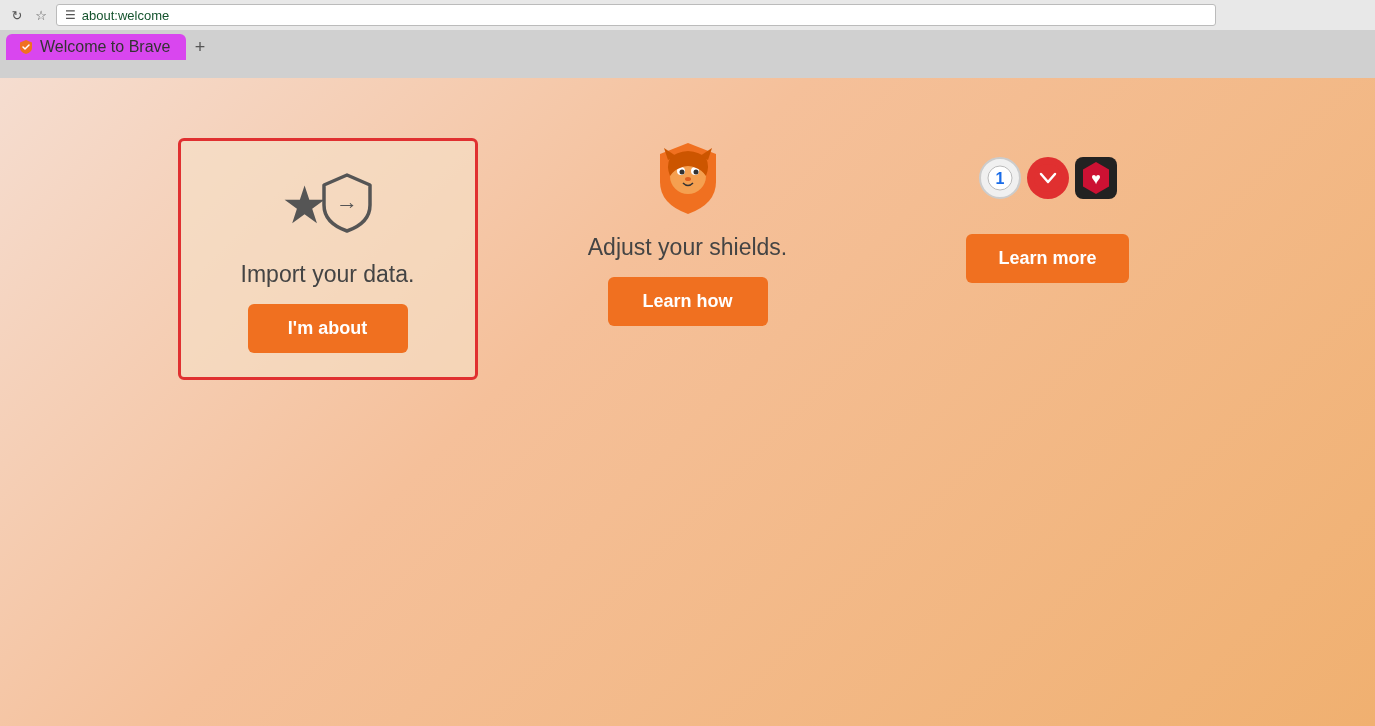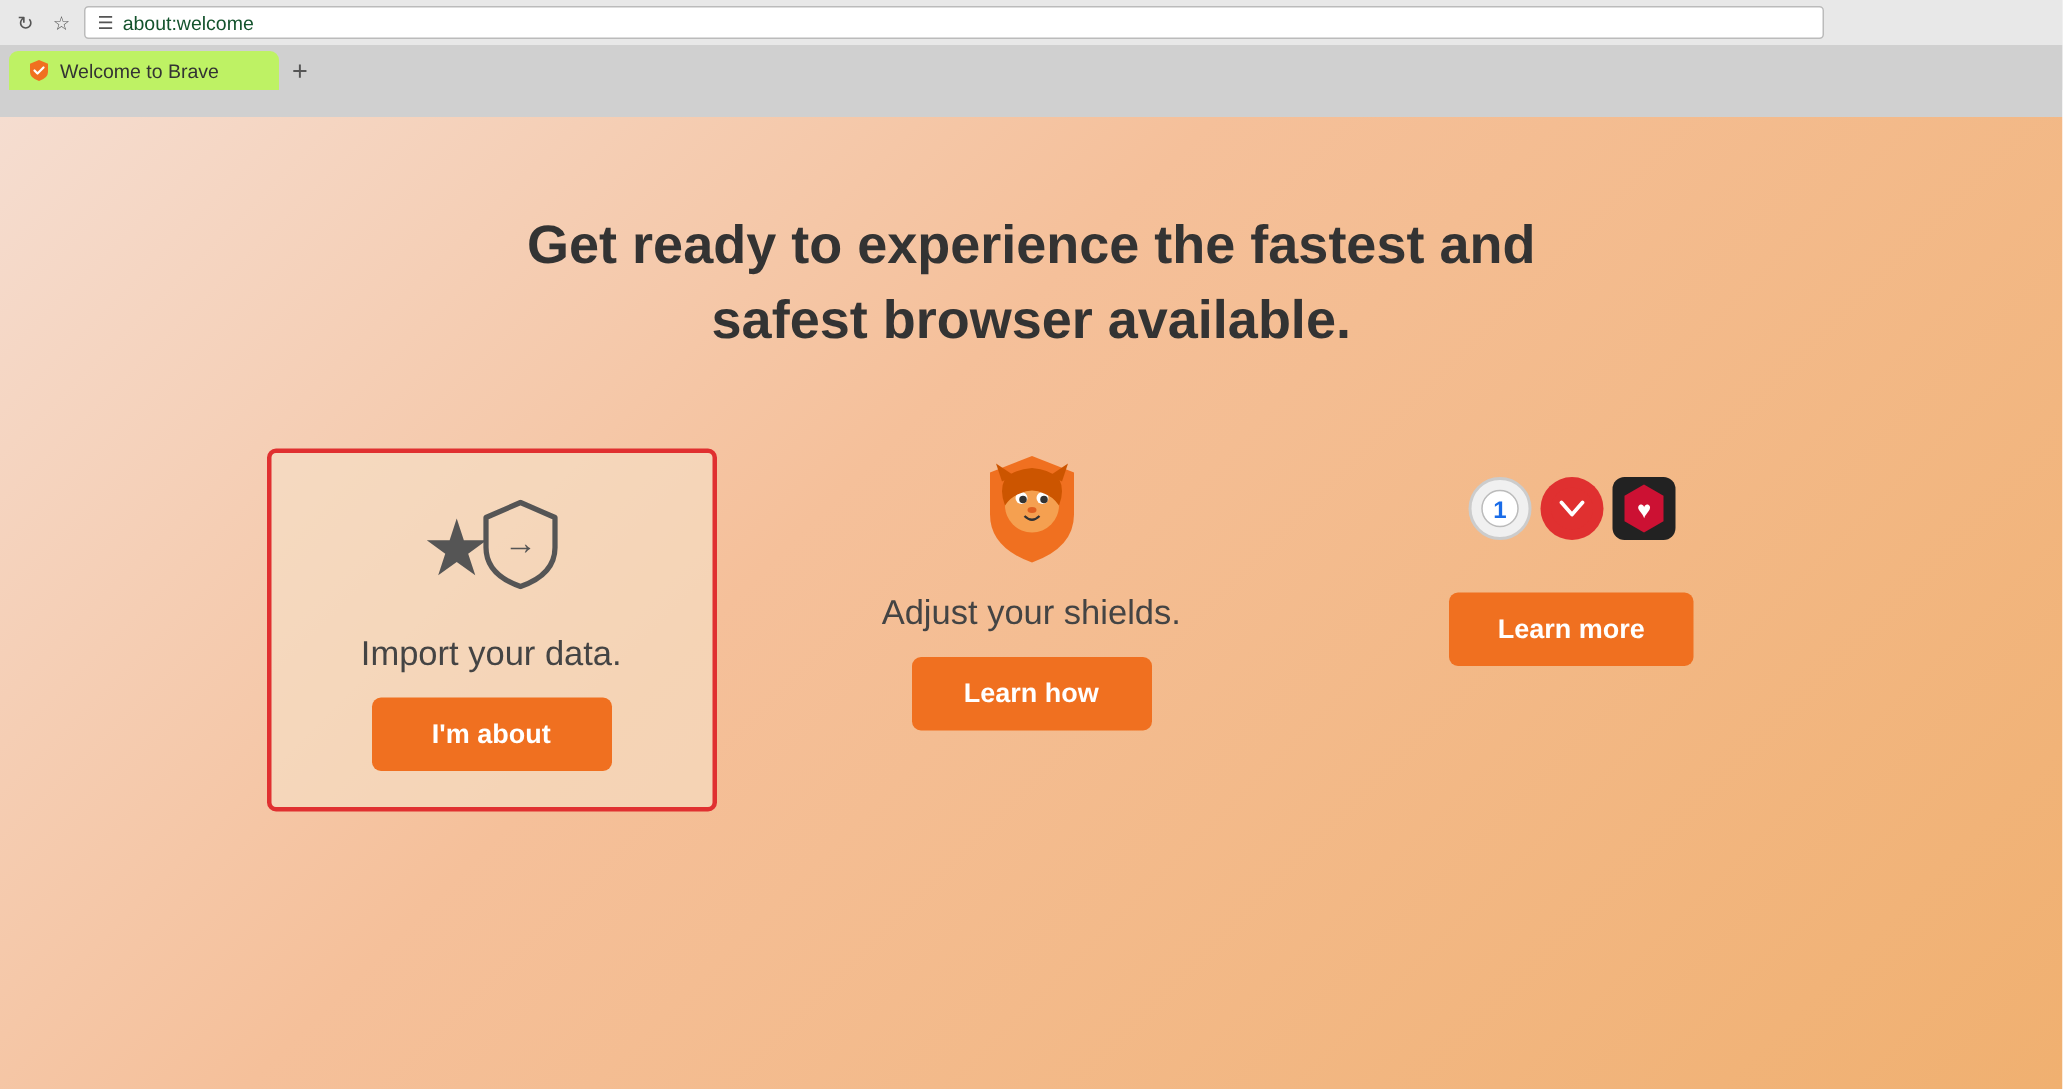--- a/index.html
+++ b/index.html
@@ -43,27 +43,27 @@
       max-width: 1160px;
     }
     .tabs-row {
       background: #d0d0d0;
       height: 30px;
       display: flex;
       align-items: flex-end;
       padding: 0 0 0 6px;
     }
     .tab {
-      background: #bef264;
+      background: #d946ef;
       height: 26px;
       padding: 0 12px;
       display: flex;
       align-items: center;
       gap: 6px;
-      font-size: 13px;
+      font-size: 16px;
       color: #333;
       border-radius: 6px 6px 0 0;
       min-width: 180px;
     }
     .tab-new {
       background: none;
       width: 28px;
       height: 26px;
       display: flex;
       align-items: center;
@@ -208,24 +208,20 @@
         <path d="M5 8 L7 10 L11 6" stroke="white" stroke-width="1.5" fill="none" stroke-linecap="round" stroke-linejoin="round"></path>
       </svg>
       <span>Welcome to Brave</span>
     </div>
     <div class="tab-new">+</div>
   </div>
 </div>
 
 <div class="page-content">
 
-  <div class="hero-title">
-    <div>Get ready to experience the fastest and</div>
-    <div>safest browser available.</div>
-  </div>
 
   <div class="cards-row">
 
     <div class="card card-highlighted">
       <div class="card-icon-area">
         <div class="import-icons">
           <span class="star-shape">★</span>
           <div class="arrow-shield">
             <svg width="54" height="60" viewBox="0 0 54 60">
               <path d="M27 2 L50 12 L50 32 Q50 50 27 58 Q4 50 4 32 L4 12 Z" fill="none" stroke="#555" stroke-width="3.5" stroke-linejoin="round"></path>

